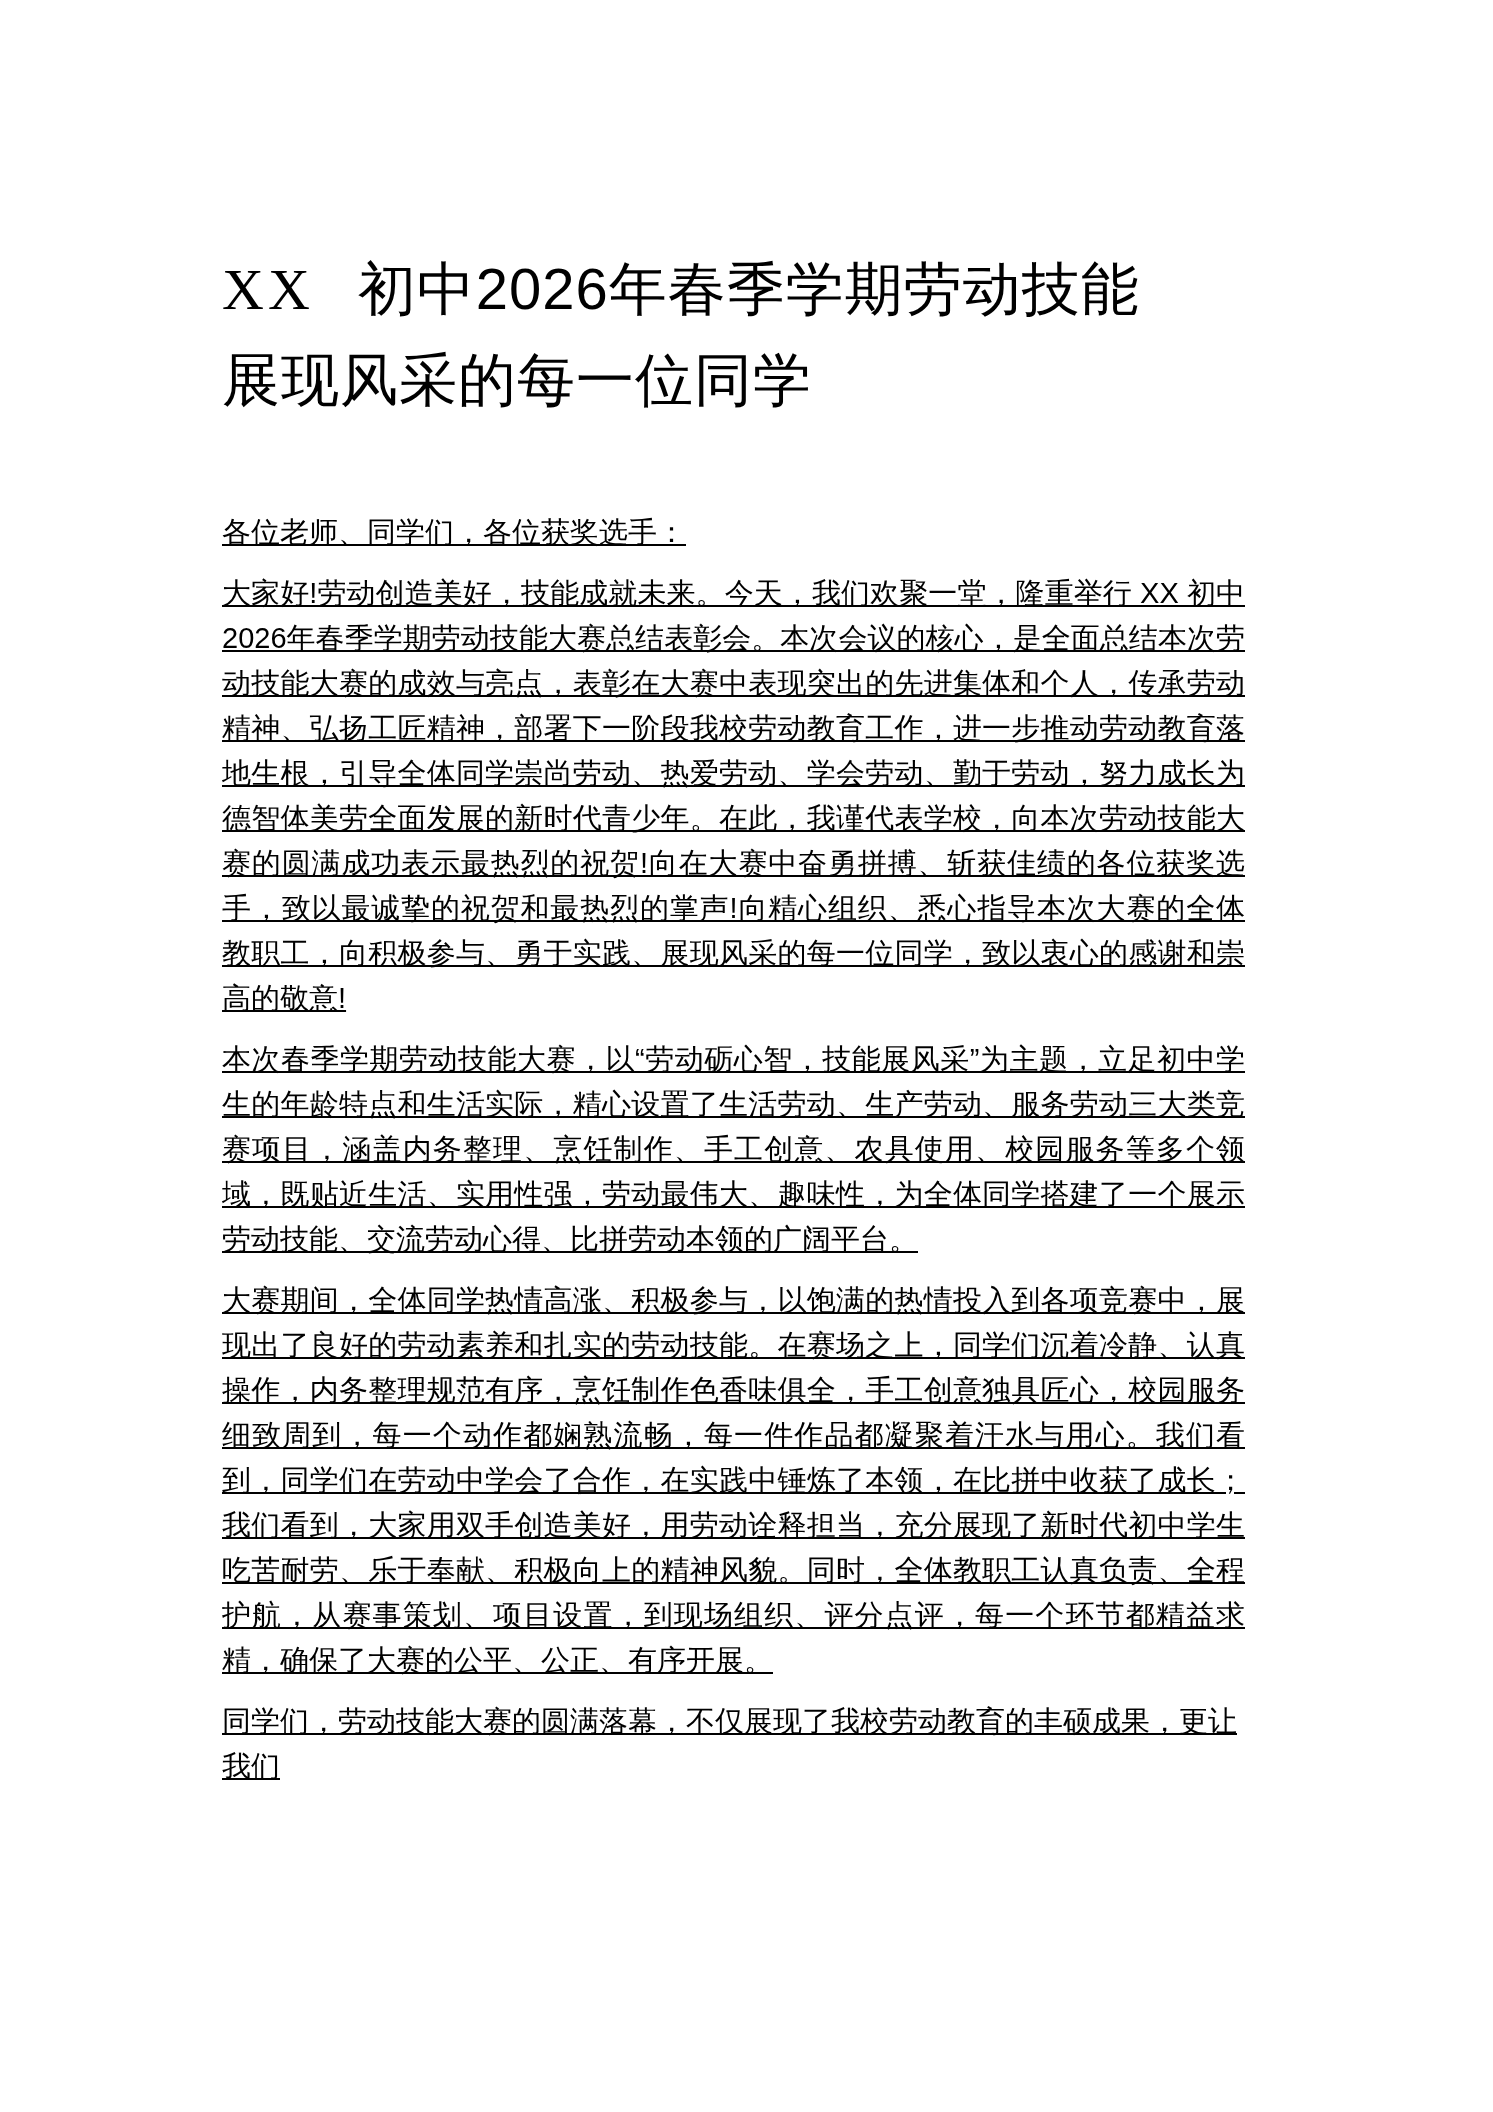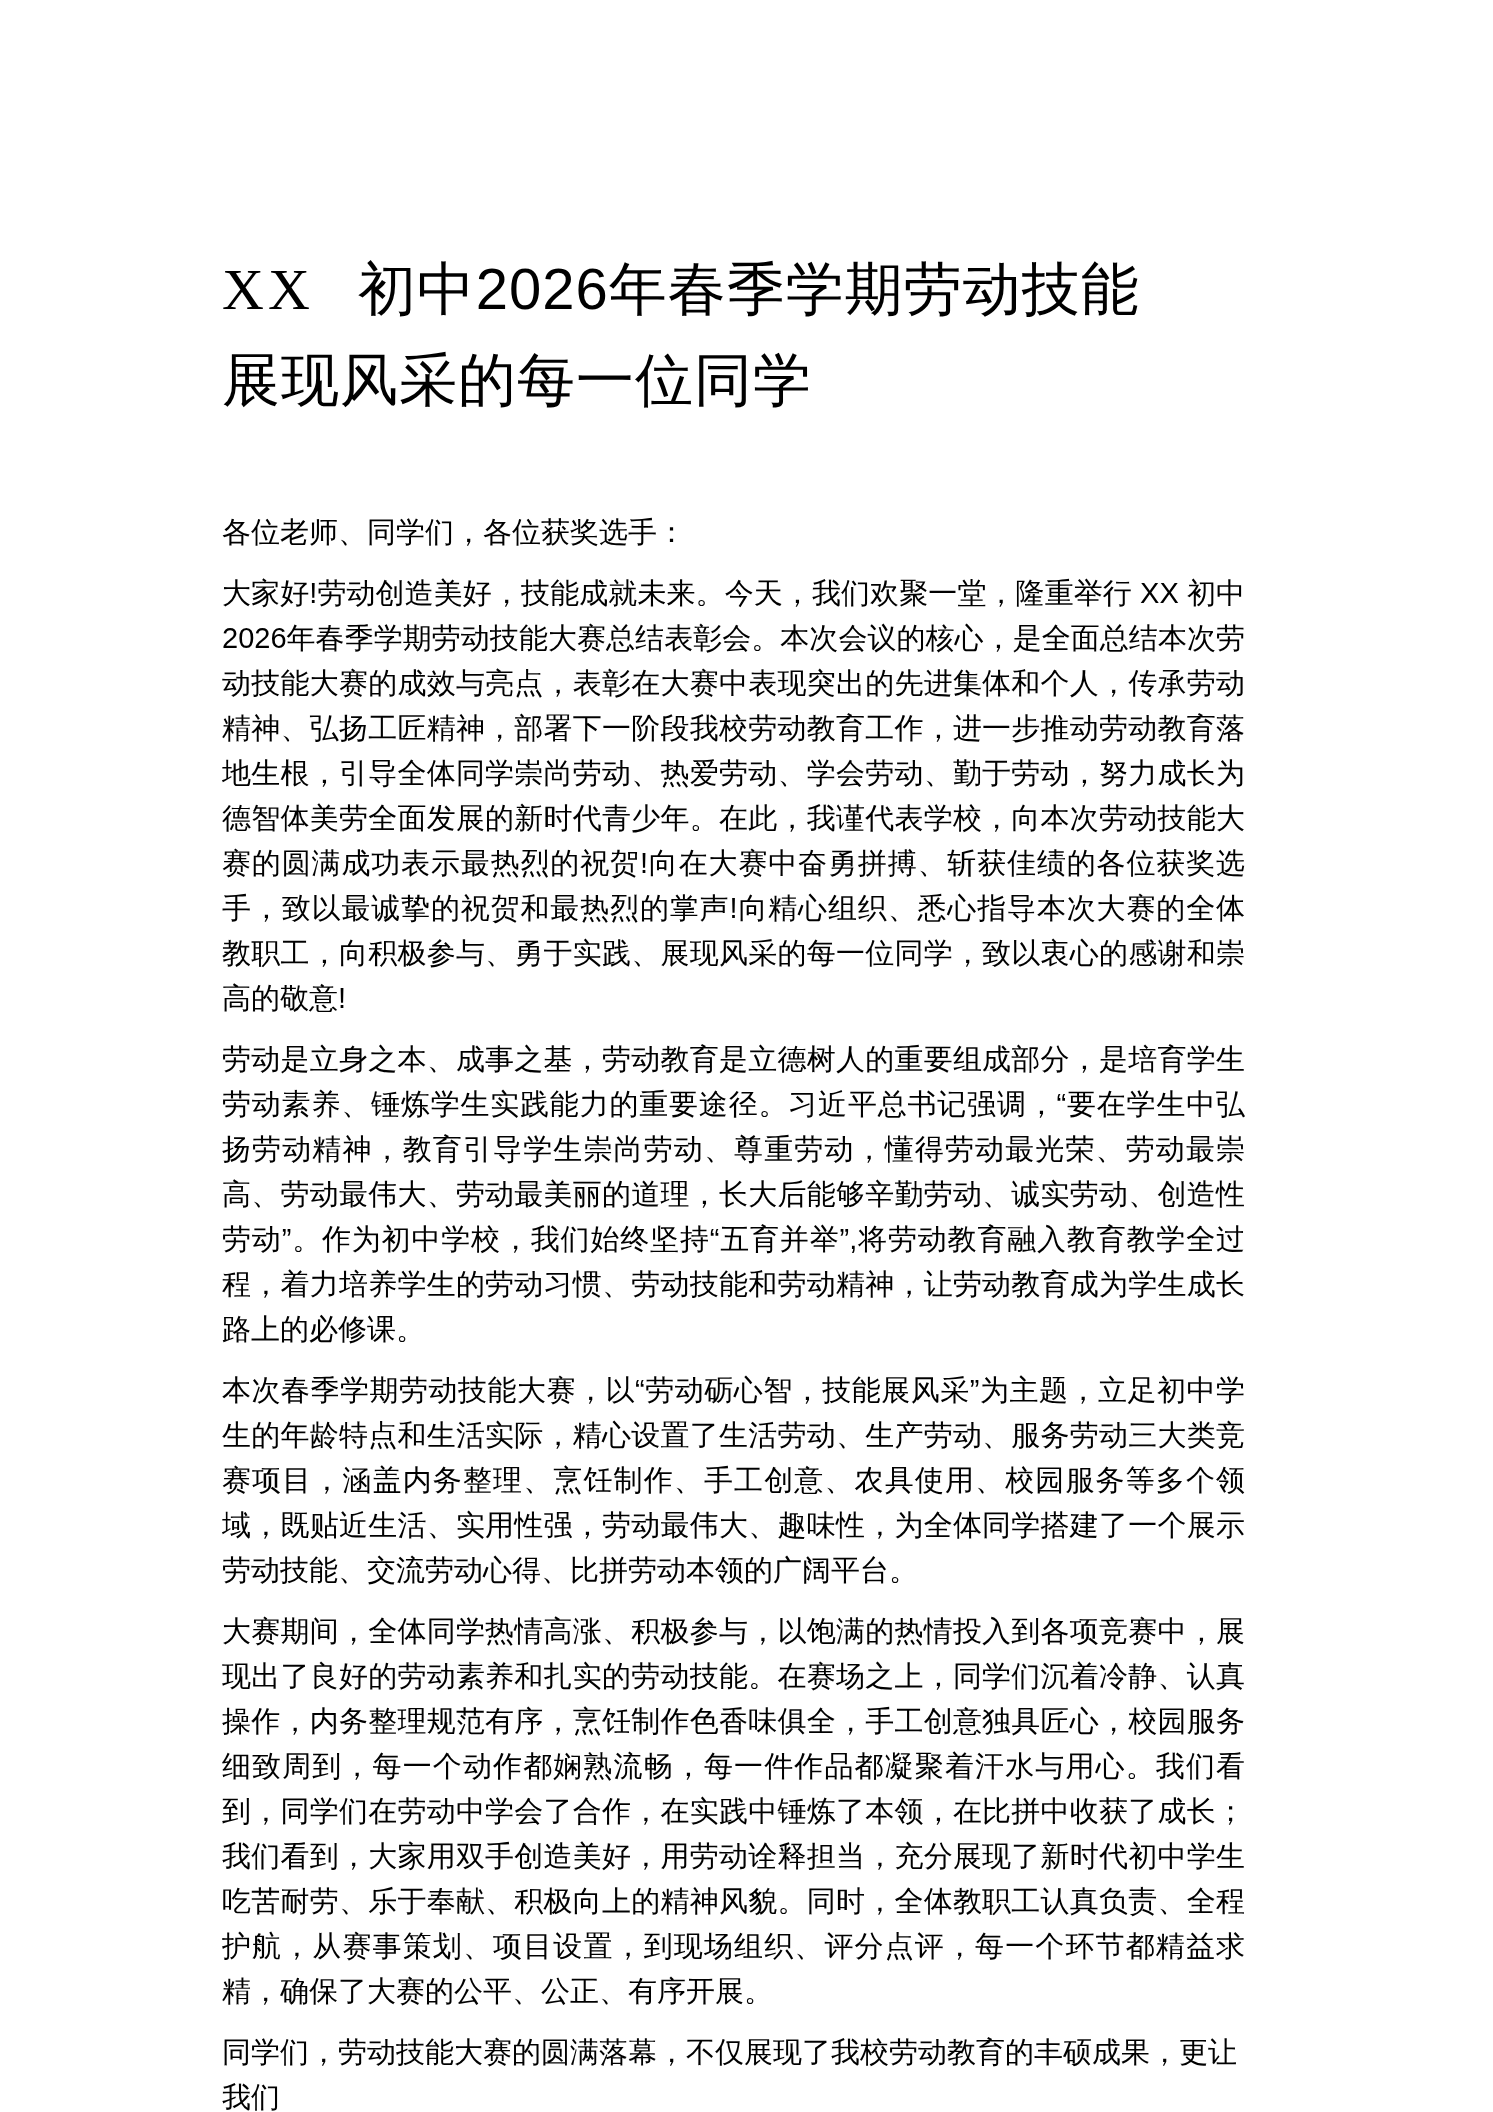--- a/index.html
+++ b/index.html
@@ -33,20 +33,21 @@
     font-family: "Liberation Serif", serif;
     margin-right: 44px;
     letter-spacing: 4px;
   }
   .body-text {
     margin: 0 0 16px 0;
     font-size: 29px;
     line-height: 45px;
     text-align: justify;
     color: #000000;
+    text-decoration: underline;
   }
   .salutation {
     text-align: left;
   }
   .last {
     margin-bottom: 0;
     text-align: left;
   }
 </style>
 </head>
@@ -55,21 +56,20 @@
 <div class="page">
 
   <h1 class="doc-title">
     <span class="title-latin">XX</span><span>初中2026年春季学期劳动技能</span><br><span>展现风采的每一位同学</span>
   </h1>
 
   <p class="body-text salutation">各位老师、同学们，各位获奖选手：</p>
 
   <p class="body-text">大家好!劳动创造美好，技能成就未来。今天，我们欢聚一堂，隆重举行 XX 初中2026年春季学期劳动技能大赛总结表彰会。本次会议的核心，是全面总结本次劳动技能大赛的成效与亮点，表彰在大赛中表现突出的先进集体和个人，传承劳动精神、弘扬工匠精神，部署下一阶段我校劳动教育工作，进一步推动劳动教育落地生根，引导全体同学崇尚劳动、热爱劳动、学会劳动、勤于劳动，努力成长为德智体美劳全面发展的新时代青少年。在此，我谨代表学校，向本次劳动技能大赛的圆满成功表示最热烈的祝贺!向在大赛中奋勇拼搏、斩获佳绩的各位获奖选手，致以最诚挚的祝贺和最热烈的掌声!向精心组织、悉心指导本次大赛的全体教职工，向积极参与、勇于实践、展现风采的每一位同学，致以衷心的感谢和崇高的敬意!</p>
 
-  <p class="body-text">劳动是立身之本、成事之基，劳动教育是立德树人的重要组成部分，是培育学生劳动素养、锤炼学生实践能力的重要途径。习近平总书记强调，“要在学生中弘扬劳动精神，教育引导学生崇尚劳动、尊重劳动，懂得劳动最光荣、劳动最崇高、劳动最伟大、劳动最美丽的道理，长大后能够辛勤劳动、诚实劳动、创造性劳动”。作为初中学校，我们始终坚持“五育并举”,将劳动教育融入教育教学全过程，着力培养学生的劳动习惯、劳动技能和劳动精神，让劳动教育成为学生成长路上的必修课。</p>
 
   <p class="body-text">本次春季学期劳动技能大赛，以“劳动砺心智，技能展风采”为主题，立足初中学生的年龄特点和生活实际，精心设置了生活劳动、生产劳动、服务劳动三大类竞赛项目，涵盖内务整理、烹饪制作、手工创意、农具使用、校园服务等多个领域，既贴近生活、实用性强，劳动最伟大、趣味性，为全体同学搭建了一个展示劳动技能、交流劳动心得、比拼劳动本领的广阔平台。</p>
 
   <p class="body-text">大赛期间，全体同学热情高涨、积极参与，以饱满的热情投入到各项竞赛中，展现出了良好的劳动素养和扎实的劳动技能。在赛场之上，同学们沉着冷静、认真操作，内务整理规范有序，烹饪制作色香味俱全，手工创意独具匠心，校园服务细致周到，每一个动作都娴熟流畅，每一件作品都凝聚着汗水与用心。我们看到，同学们在劳动中学会了合作，在实践中锤炼了本领，在比拼中收获了成长；我们看到，大家用双手创造美好，用劳动诠释担当，充分展现了新时代初中学生吃苦耐劳、乐于奉献、积极向上的精神风貌。同时，全体教职工认真负责、全程护航，从赛事策划、项目设置，到现场组织、评分点评，每一个环节都精益求精，确保了大赛的公平、公正、有序开展。</p>
 
   <p class="body-text last">同学们，劳动技能大赛的圆满落幕，不仅展现了我校劳动教育的丰硕成果，更让我们</p>
 
 </div>
 
 </body></html>

